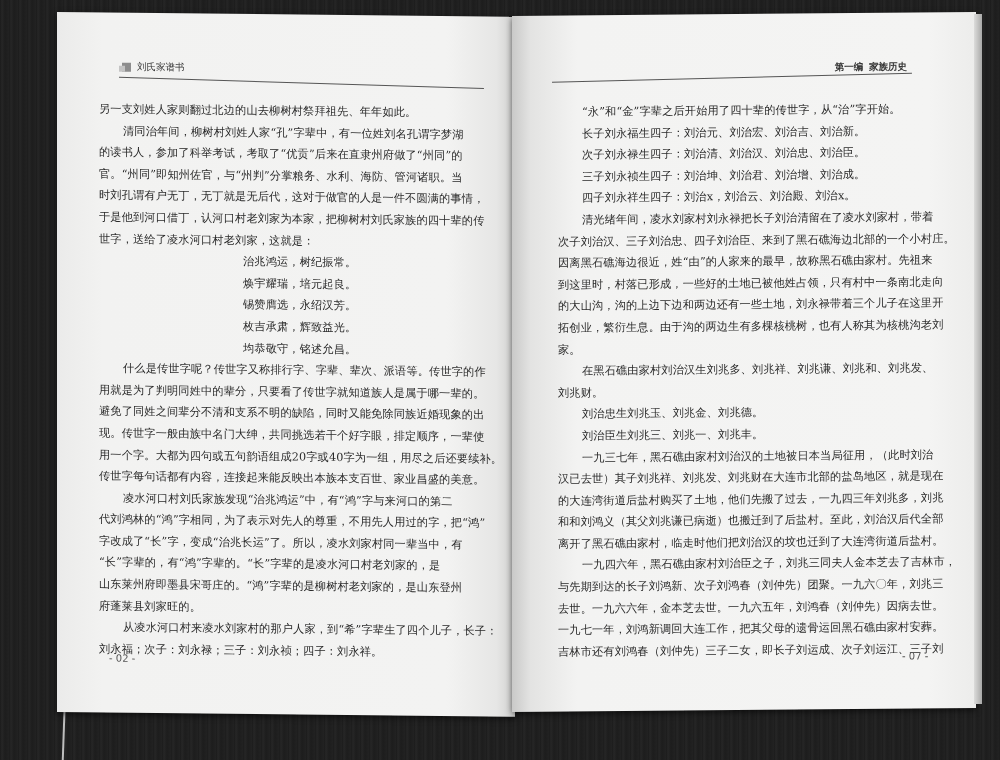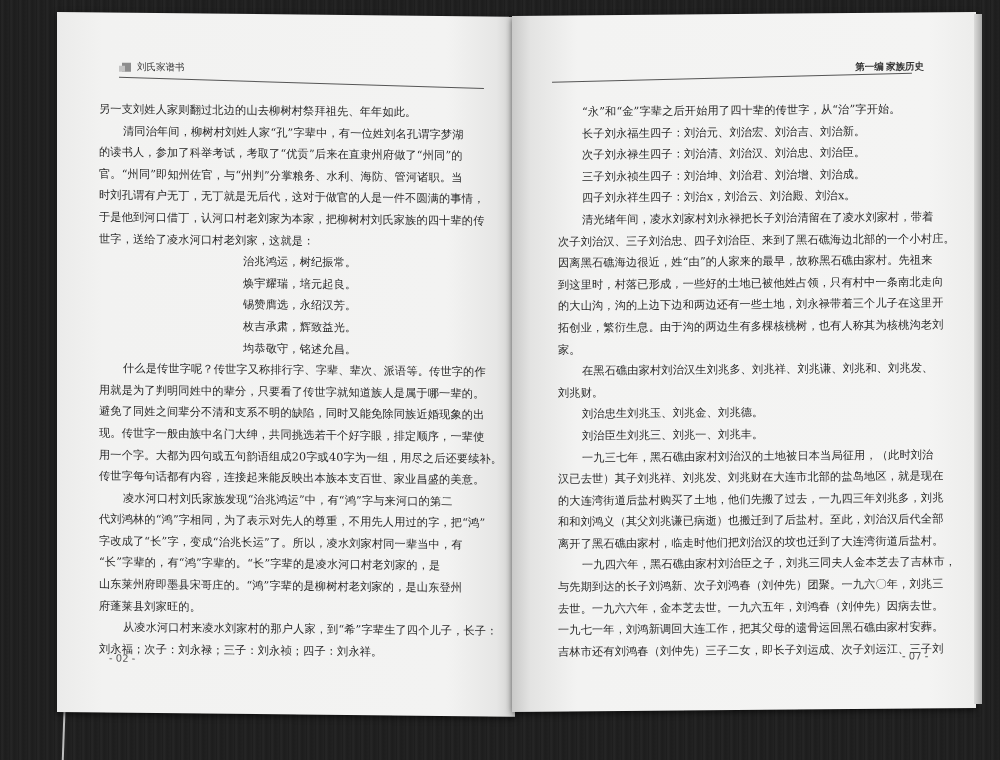--- a/index.html
+++ b/index.html
@@ -31,31 +31,31 @@
   #page-right-edge {
     position: absolute; left: 974px; top: 14px; width: 8px; height: 690px;
     background: linear-gradient(90deg, #dcdcdb, #a9a9a8);
     transform: skewY(-0.5deg);
   }
   .ribbon {
     position: absolute; left: 63px; top: 690px; width: 2px; height: 70px;
     background: #bdbdbd; transform: rotate(2deg);
   }
   .running-head {
-    position: absolute; font-family: Liberation Serif, serif;
+    position: absolute; font-family: Liberation Mono, monospace;
     font-size: 9.5px; color: #333;
   }
   .rh-left { left: 65px; top: 48px; display: flex; align-items: center; gap: 6px; }
   .rh-square {
     width: 9px; height: 9px; background: #8d8d8d; position: relative;
   }
   .rh-square::before {
     content: ""; position: absolute; left: -3px; top: 3px; width: 6px; height: 6px; background: #c4c4c4;
   }
-  .rh-right { right: 52px; top: 48px; font-weight: bold; }
+  .rh-right { right: 69px; top: 48px; font-weight: bold; }
   .rule {
     position: absolute; height: 1px; background: #555;
   }
   .rule-left { left: 62px; top: 64px; width: 365px; transform: rotate(1.2deg); transform-origin: left; }
   .rule-right { left: 40px; top: 66px; width: 360px; transform: rotate(-0.9deg); transform-origin: left; }
   .text-block {
     position: absolute; font-size: 11.2px; line-height: 21.6px; letter-spacing: 0.15px;
   }
   .tb-left { left: 42px; top: 86px; width: 390px; }
   .tb-right { left: 46px; top: 86px; width: 390px; }

